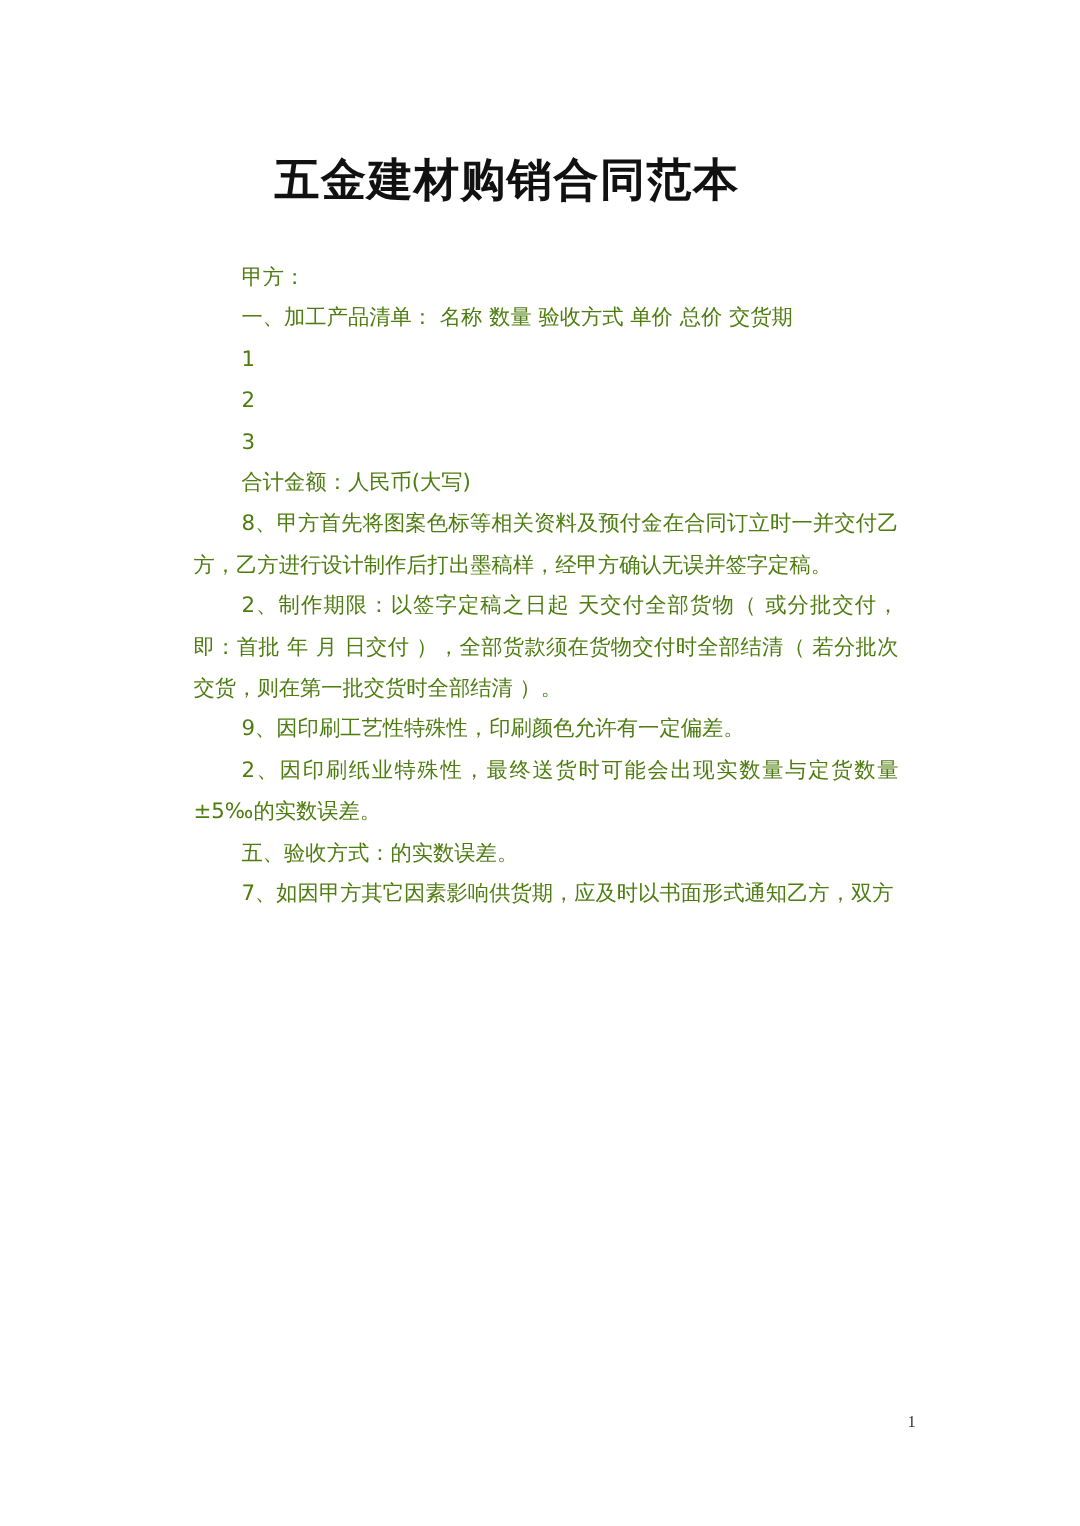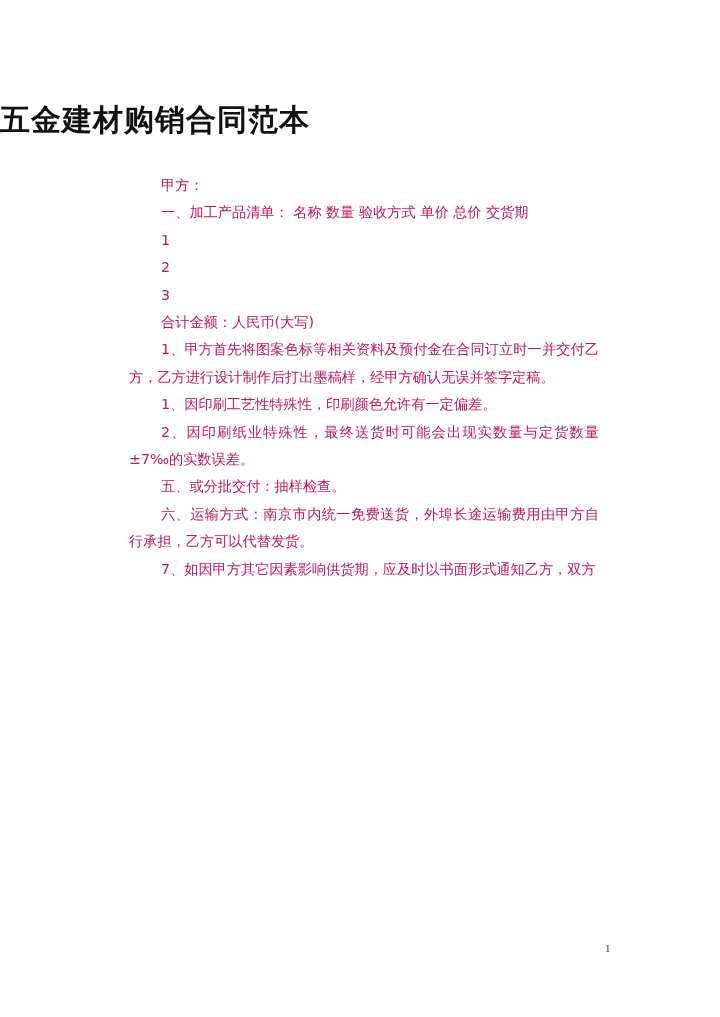--- a/index.html
+++ b/index.html
@@ -21,33 +21,34 @@
       top: 0;
       width: 720px;
       height: 1017px;
       background: #ffffff;
     }
     .title {
       position: absolute;
       left: 0;
       top: 100px;
       width: 676px;
+      text-align: center;
       font-size: 30px;
       font-weight: bold;
       letter-spacing: 1px;
       color: #111;
     }
     .body {
       position: absolute;
       left: 129px;
       top: 172px;
       width: 470px;
       font-size: 14.2px;
       line-height: 27.4px;
-      color: #be185d;
+      color: #4d7c0f;
     }
     .p {
       margin: 0;
       text-indent: 32px;
       text-align: justify;
       white-space: normal;
     }
     .page-number {
       position: absolute;
       left: 605px;
@@ -63,22 +64,22 @@
 <div class="page">
   <div class="title">五金建材购销合同范本</div>
 
   <div class="body">
     <p class="p">甲方：</p>
     <p class="p">一、加工产品清单： 名称 数量 验收方式 单价 总价 交货期</p>
     <p class="p">1</p>
     <p class="p">2</p>
     <p class="p">3</p>
     <p class="p">合计金额：人民币(大写)</p>
-    <p class="p">1、甲方首先将图案色标等相关资料及预付金在合同订立时一并交付乙方，乙方进行设计制作后打出墨稿样，经甲方确认无误并签字定稿。</p>
-    <p class="p">1、因印刷工艺性特殊性，印刷颜色允许有一定偏差。</p>
-    <p class="p">2、因印刷纸业特殊性，最终送货时可能会出现实数量与定货数量±7‰的实数误差。</p>
-    <p class="p">五、或分批交付：抽样检查。</p>
-    <p class="p">六、运输方式：南京市内统一免费送货，外埠长途运输费用由甲方自行承担，乙方可以代替发货。</p>
+    <p class="p">8、甲方首先将图案色标等相关资料及预付金在合同订立时一并交付乙方，乙方进行设计制作后打出墨稿样，经甲方确认无误并签字定稿。</p>
+    <p class="p">2、制作期限：以签字定稿之日起 天交付全部货物（ 或分批交付，即：首批 年 月 日交付 ），全部货款须在货物交付时全部结清（ 若分批次交货，则在第一批交货时全部结清 ）。</p>
+    <p class="p">9、因印刷工艺性特殊性，印刷颜色允许有一定偏差。</p>
+    <p class="p">2、因印刷纸业特殊性，最终送货时可能会出现实数量与定货数量±5‰的实数误差。</p>
+    <p class="p">五、验收方式：的实数误差。</p>
     <p class="p">7、如因甲方其它因素影响供货期，应及时以书面形式通知乙方，双方</p>
   </div>
 
   <div class="page-number">1</div>
 </div>
 
 </body></html>

